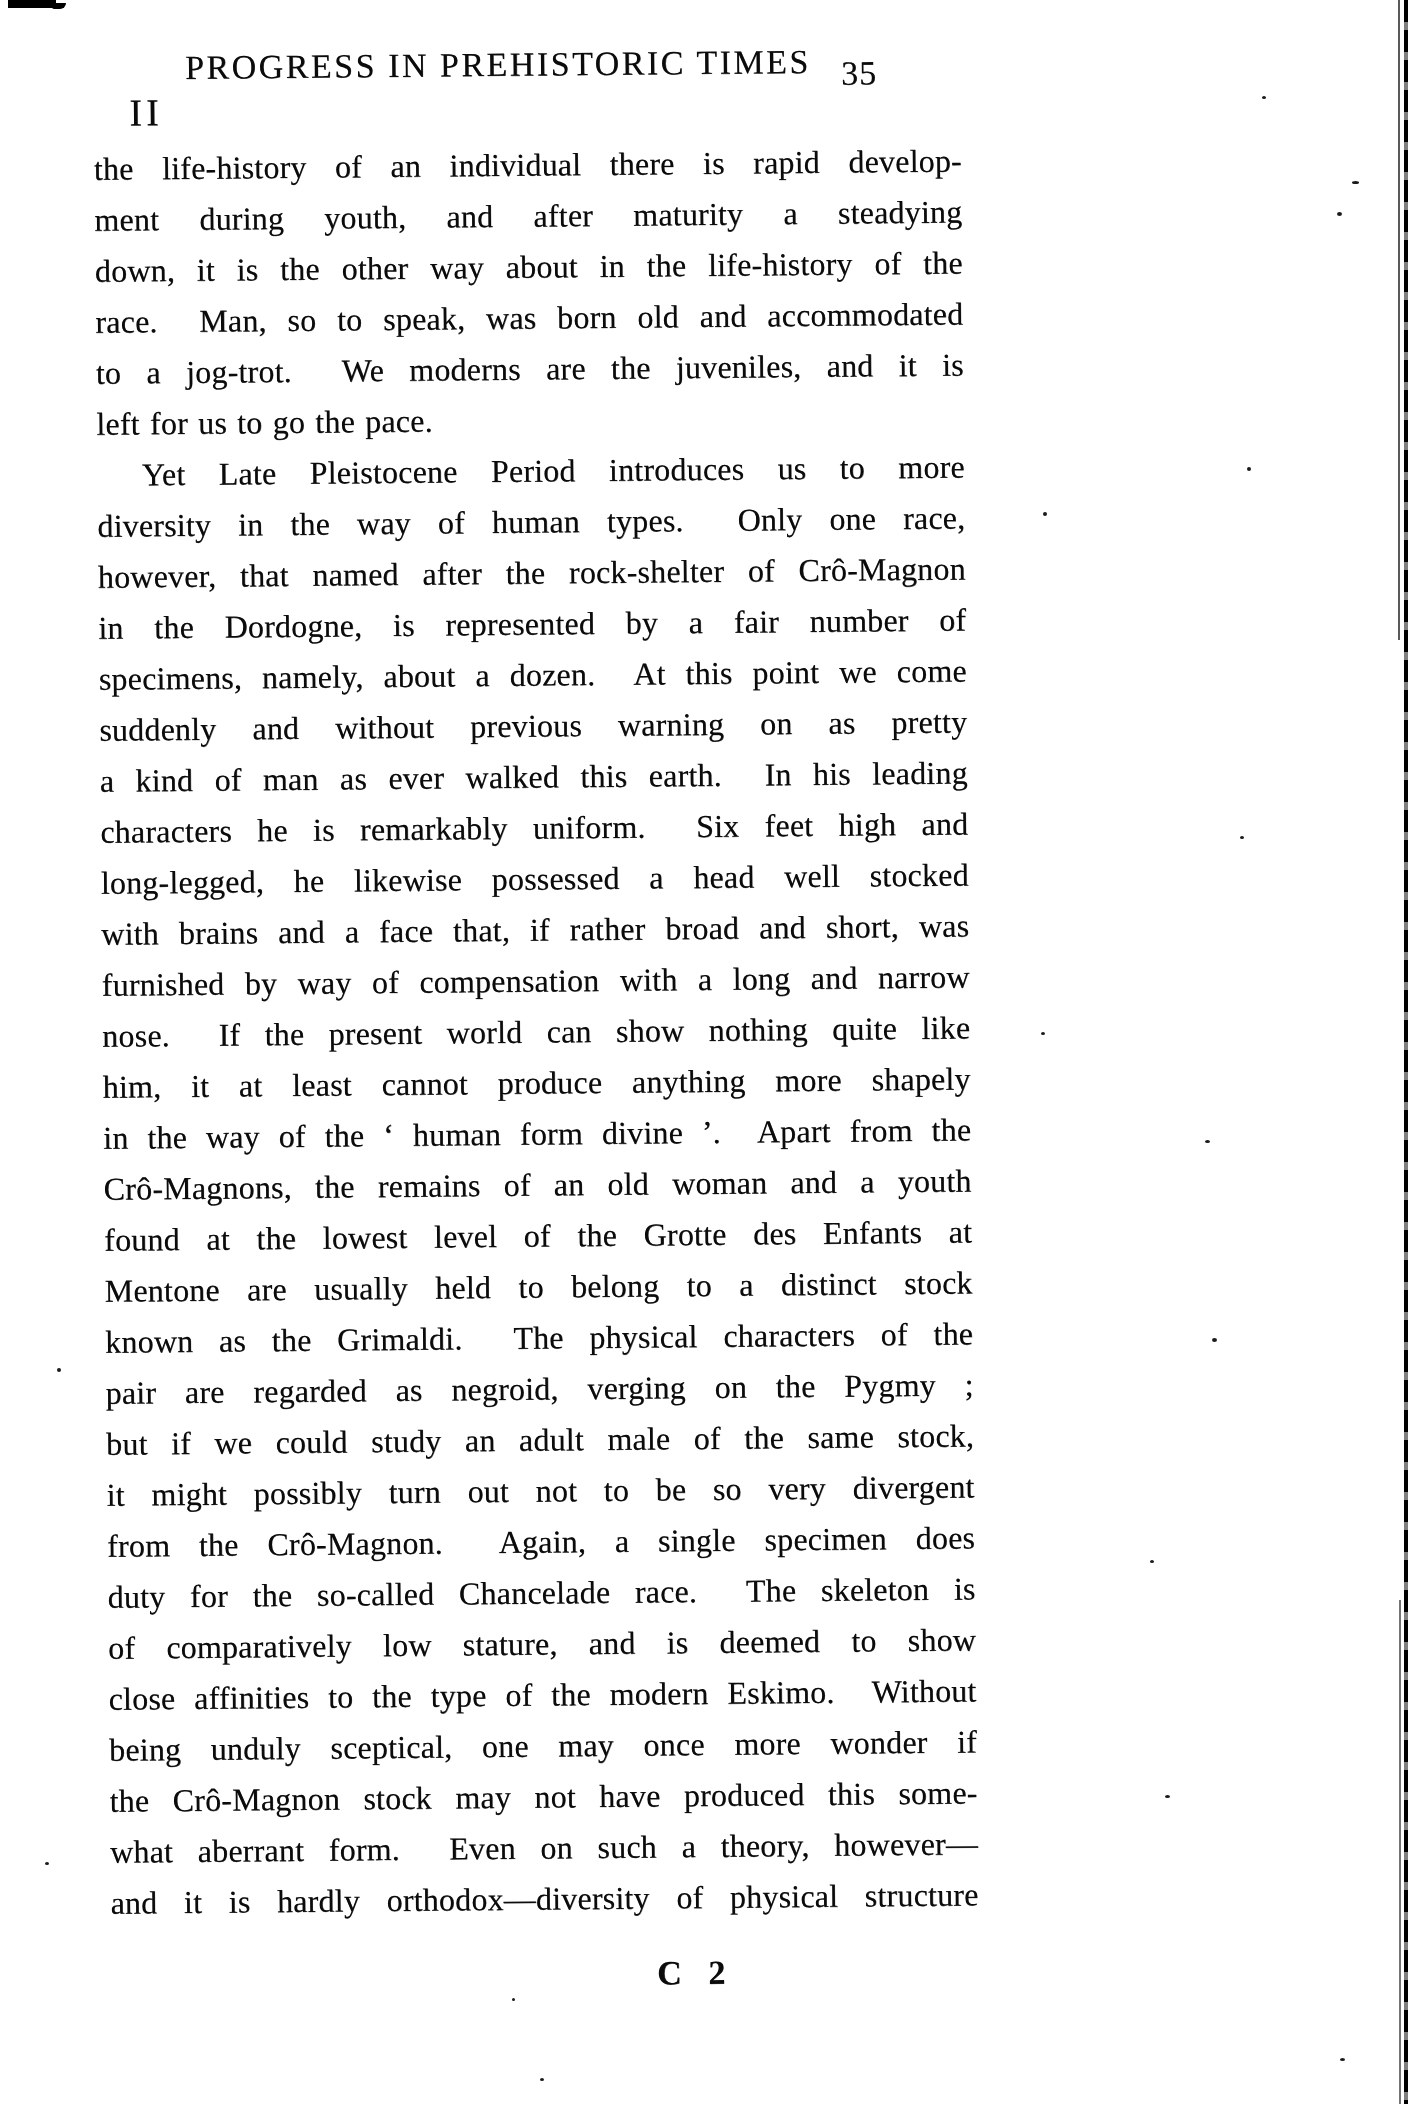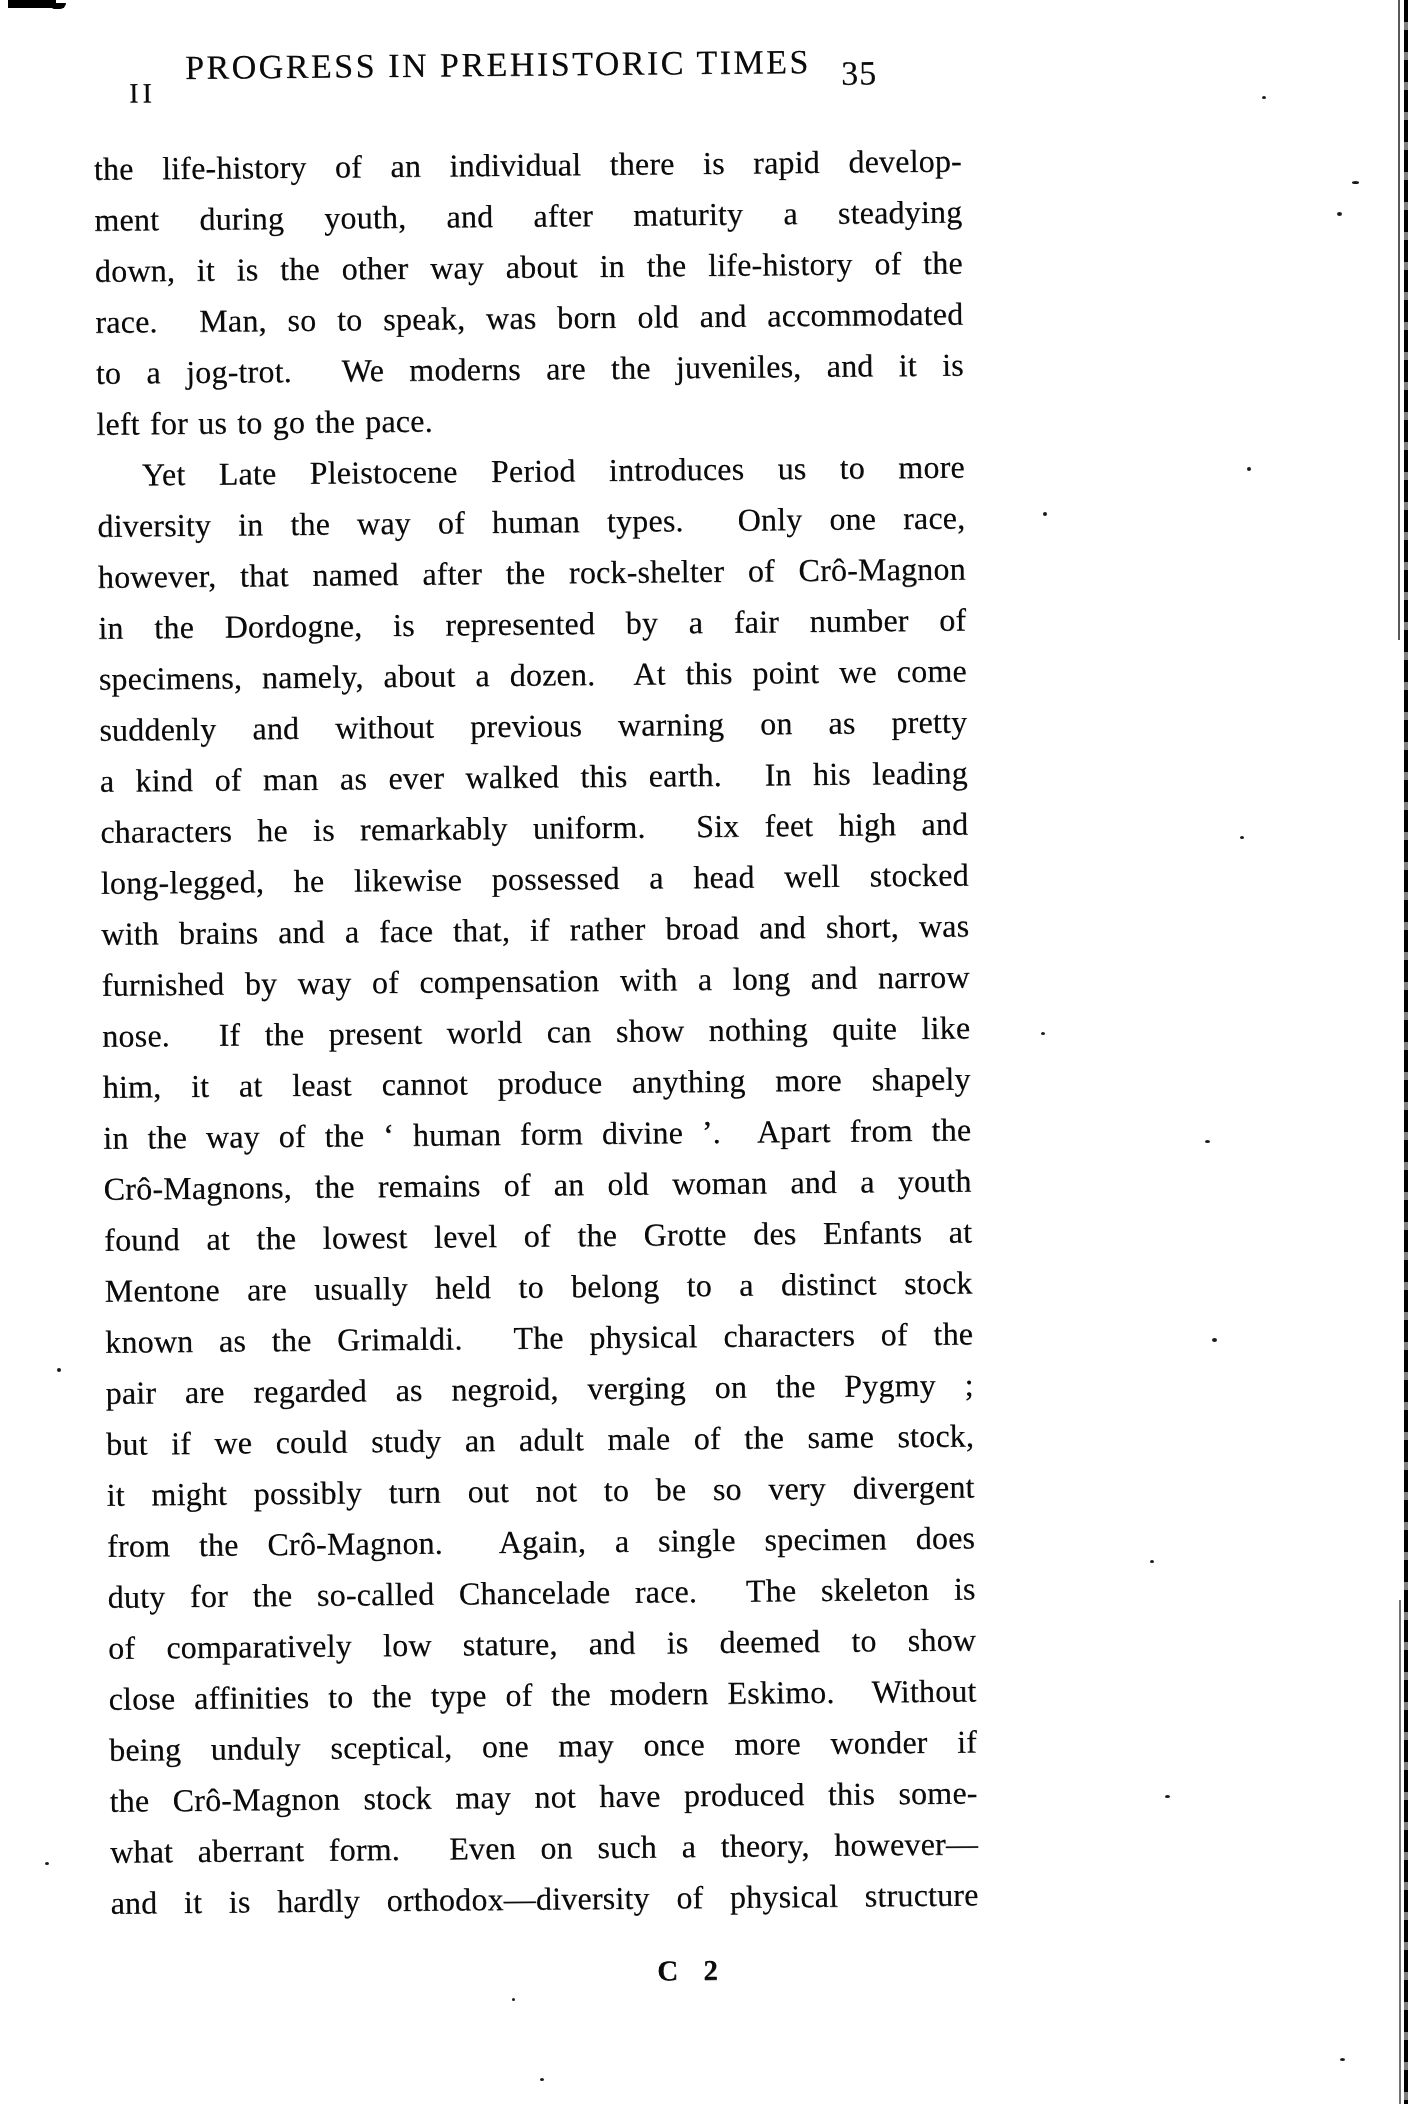--- a/index.html
+++ b/index.html
@@ -15,22 +15,22 @@
   .content{
     position:absolute;left:0;top:0;width:1413px;height:2104px;
     transform:rotate(-0.55deg);
     transform-origin:50% 38%;
     text-shadow:0.3px 0.3px 0.45px rgba(0,0,0,0.55);
   }
   .header{
     position:absolute;left:100px;top:44px;width:868px;height:80px;
   }
   .chapter-numeral{
-    position:absolute;left:36px;top:28px;
-    font-size:28px;letter-spacing:4px;
+    position:absolute;left:36px;top:41px;
+    font-size:38px;letter-spacing:4px;
   }
   .running-title{
     position:absolute;left:0;top:0;width:810px;
     text-align:center;
     font-size:34px;letter-spacing:2.5px;
     white-space:nowrap;
   }
   .page-number{
     position:absolute;left:748px;top:12px;
     font-size:34px;letter-spacing:1px;
@@ -42,21 +42,21 @@
   }
   .line{
     text-align:justify;text-align-last:justify;
     white-space:pre-wrap;
     height:51px;overflow:visible;
   }
   .line.indent{padding-left:45px;}
   .line.endline{text-align-last:left;}
   .footer-sig{
     position:absolute;left:646px;top:1954px;
-    font-size:29px;font-weight:bold;letter-spacing:9px;
+    font-size:34px;font-weight:bold;letter-spacing:9px;
     white-space:pre;
   }
   
   .tl-bar{position:absolute;left:8px;top:0;width:48px;height:8px;background:#000;}
   .tl-bar2{position:absolute;left:52px;top:3px;width:14px;height:6px;background:#000;border-radius:0 0 6px 2px;}
   .edge-line{
     position:absolute;left:1404px;top:0;width:4px;height:2104px;
     background:repeating-linear-gradient(to bottom,#000 0 22px,rgba(0,0,0,0.5) 22px 30px);
   }
   .edge-line2{position:absolute;left:1398px;top:0;width:2px;height:640px;background:rgba(0,0,0,0.65);}

